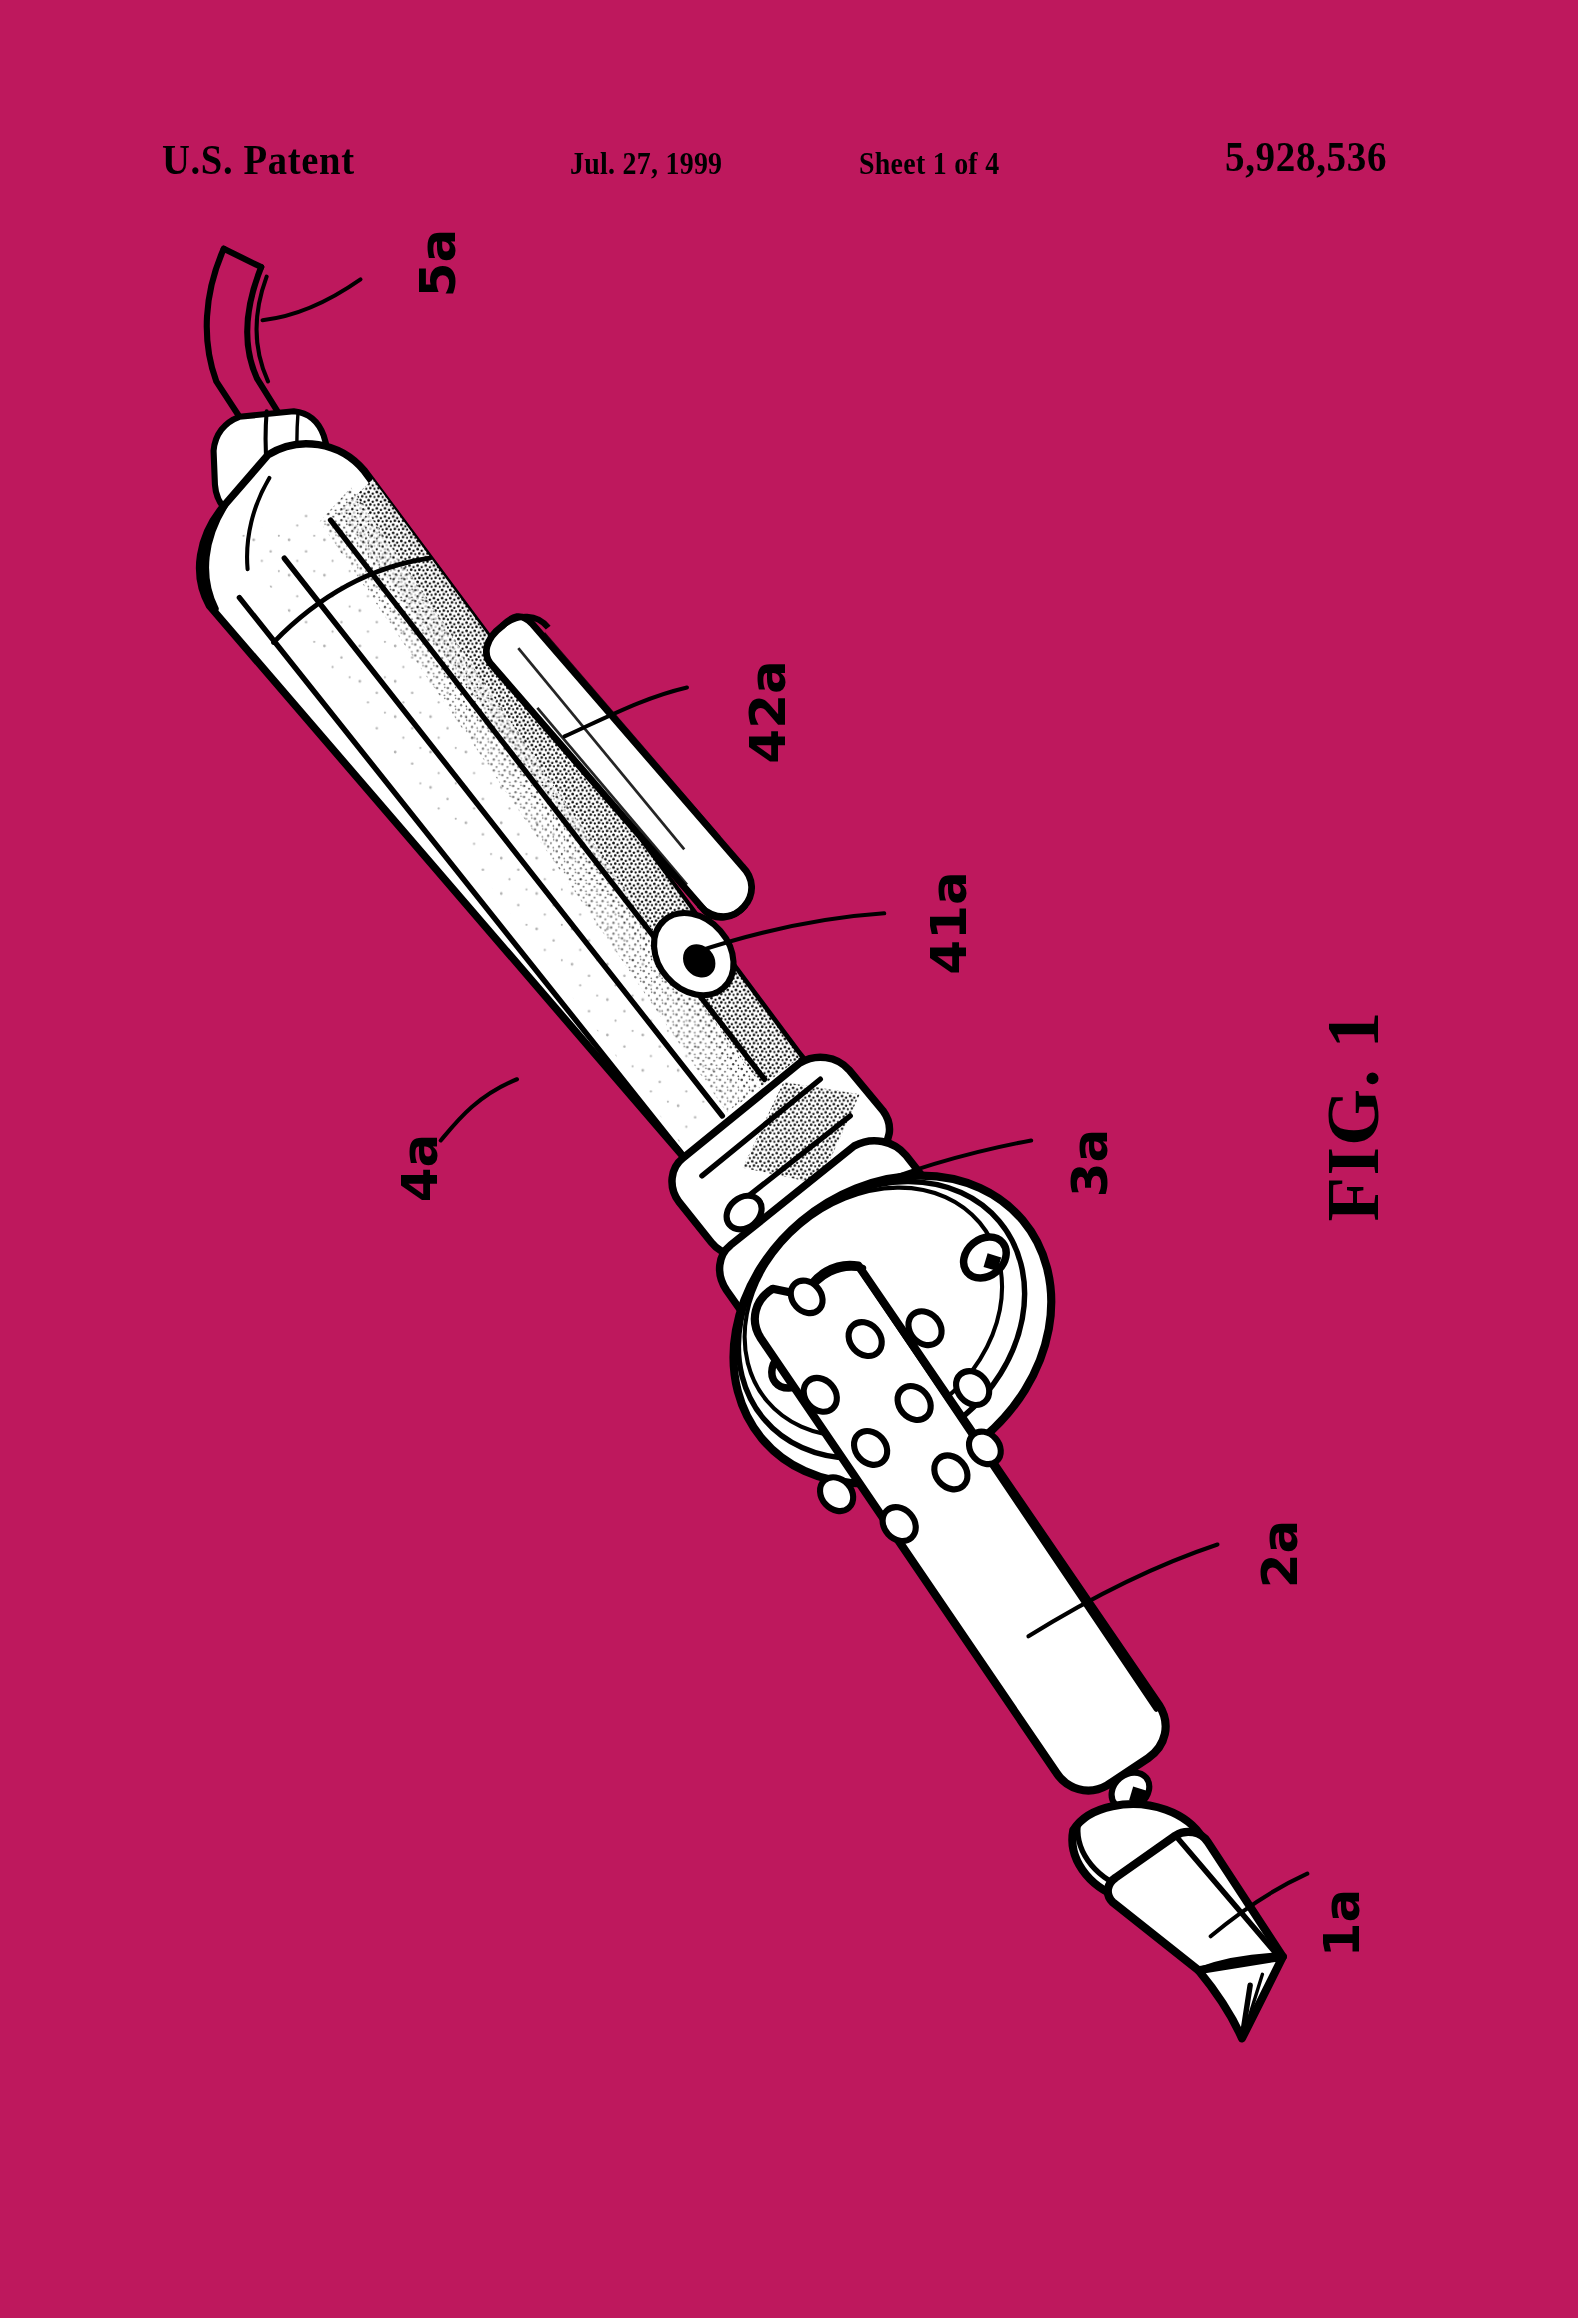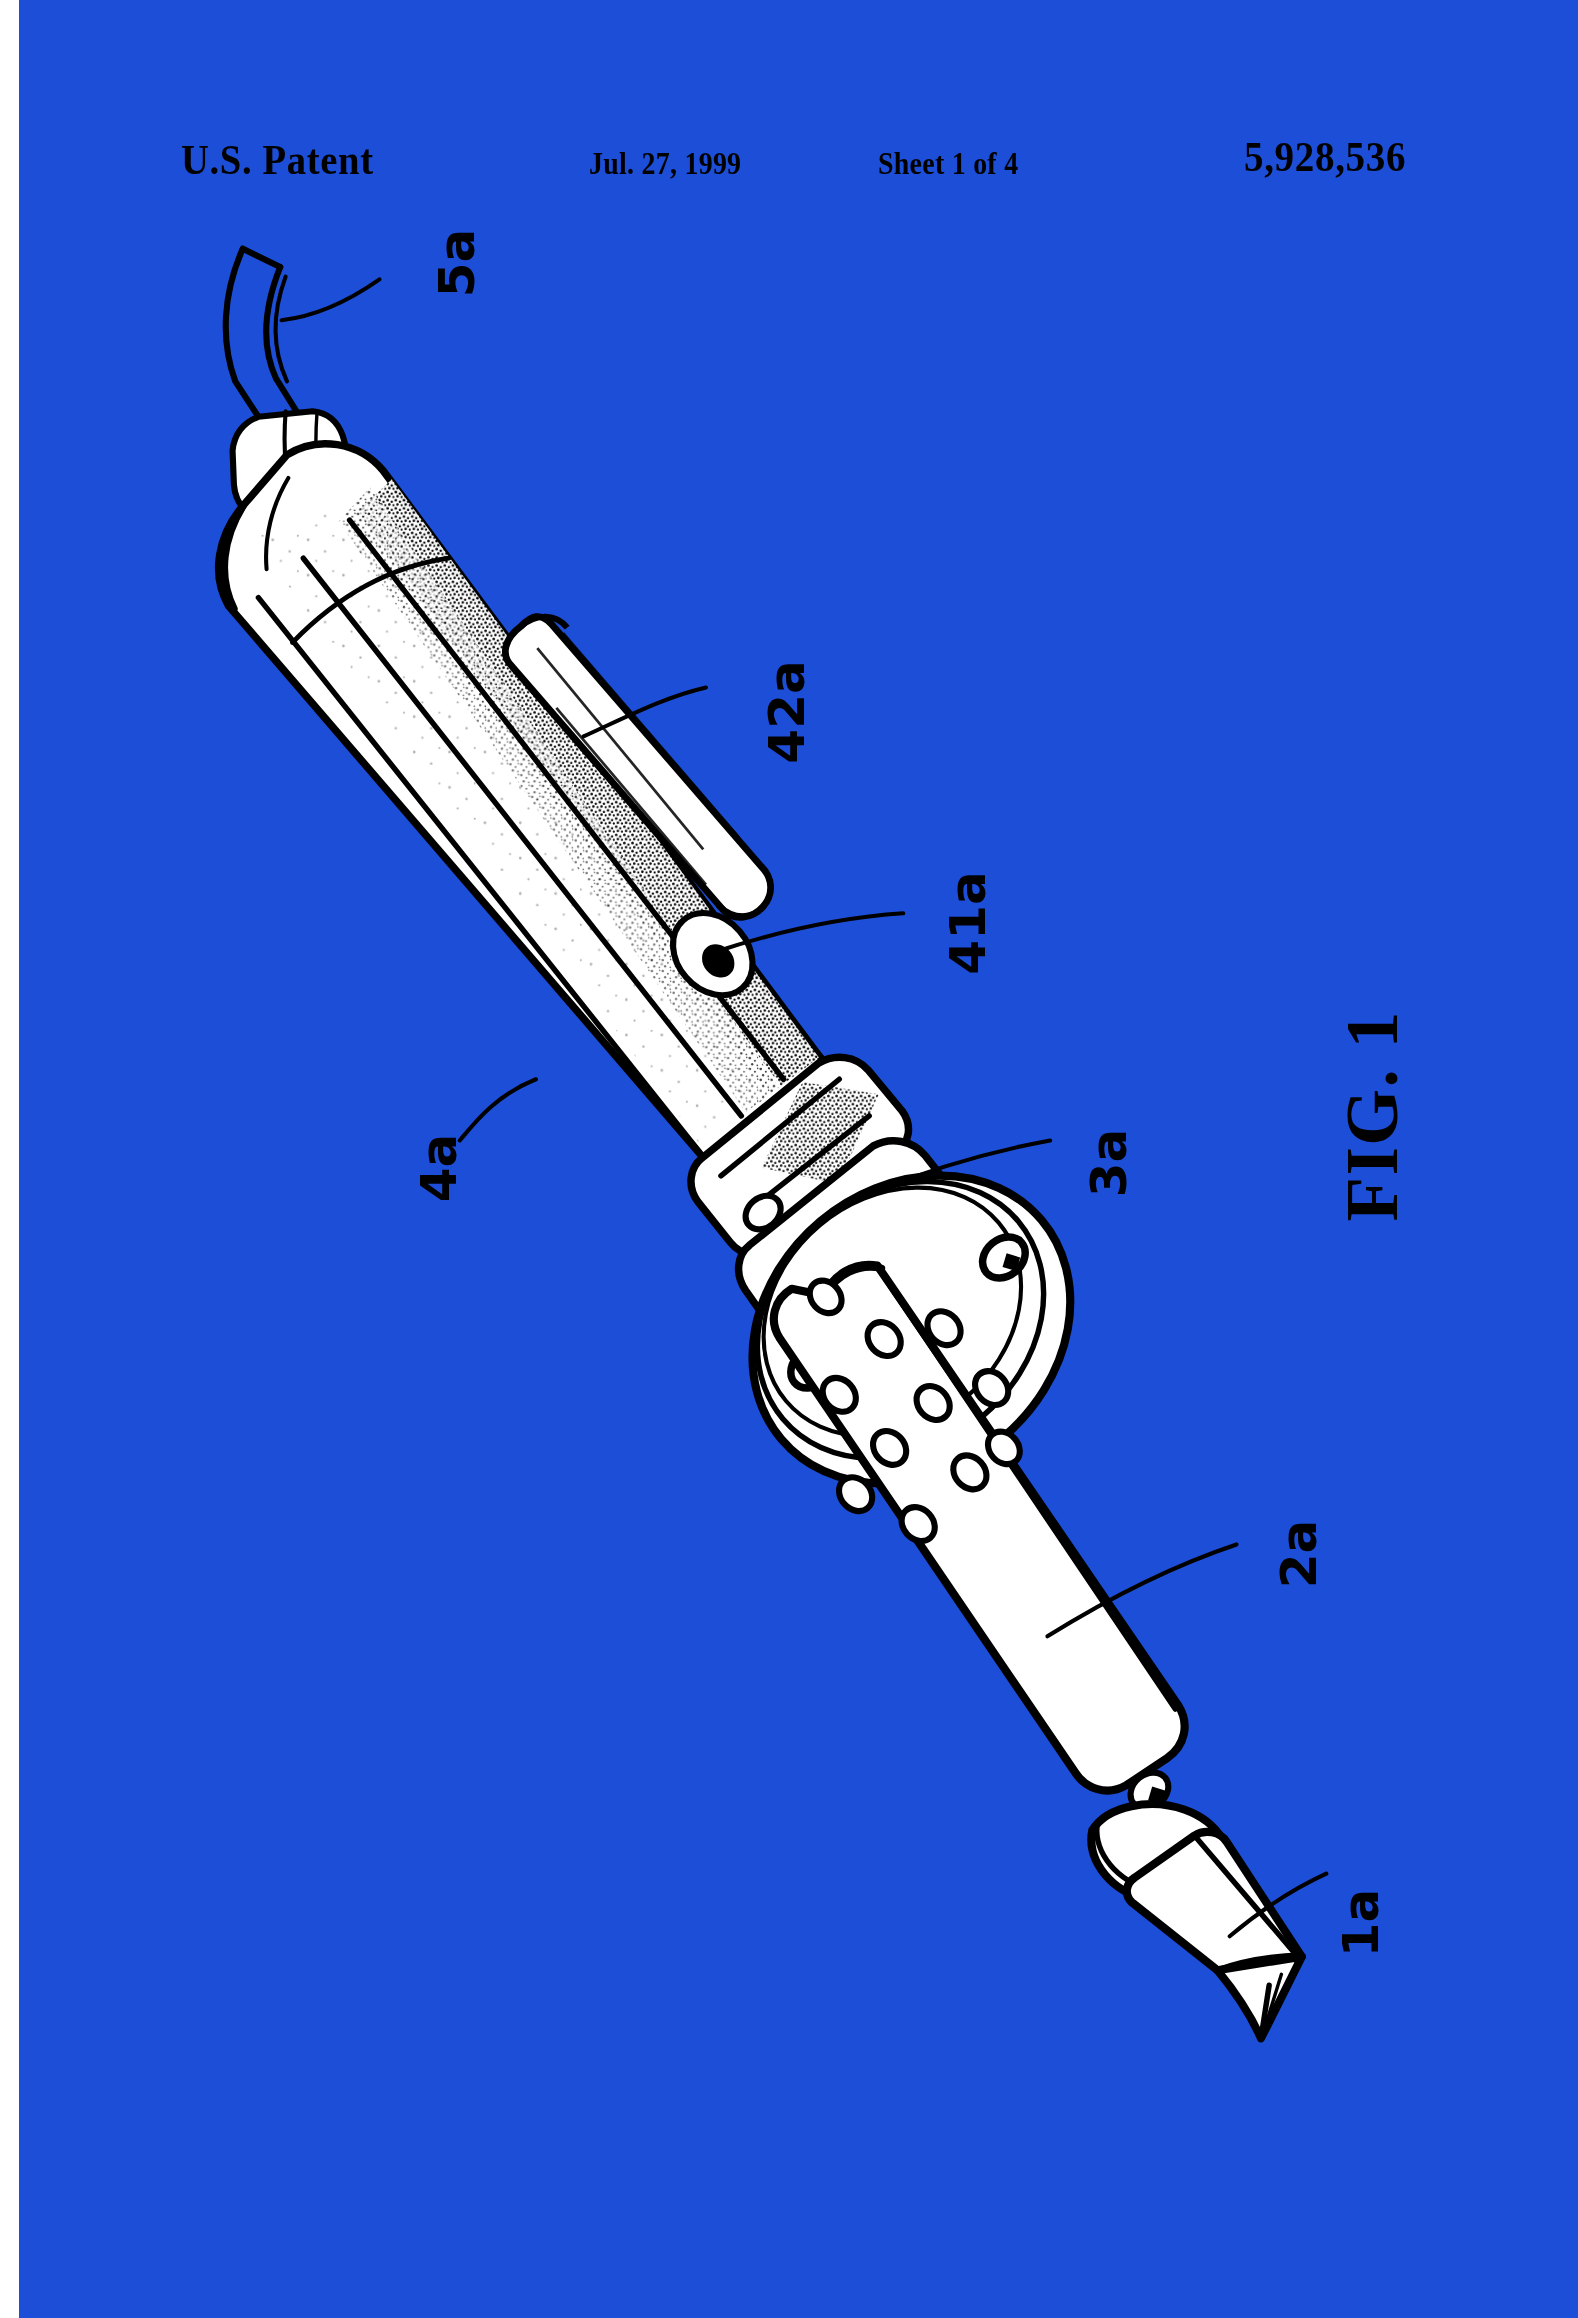--- a/index.html
+++ b/index.html
@@ -14,22 +14,21 @@
     position: relative;
     font-family: "Liberation Serif", "DejaVu Serif", serif;
     color: #000000;
     overflow: hidden;
   }
 
   
   #patent-sheet {
     position: absolute;
     inset: 0;
-    background: #1d4ed8;
-    margin-left: 19px;
+    background: #be185d;
   }
 
   
   #header {
     position: absolute;
     left: 0;
     top: 0;
     width: 1578px;
     height: 218px;
   }

